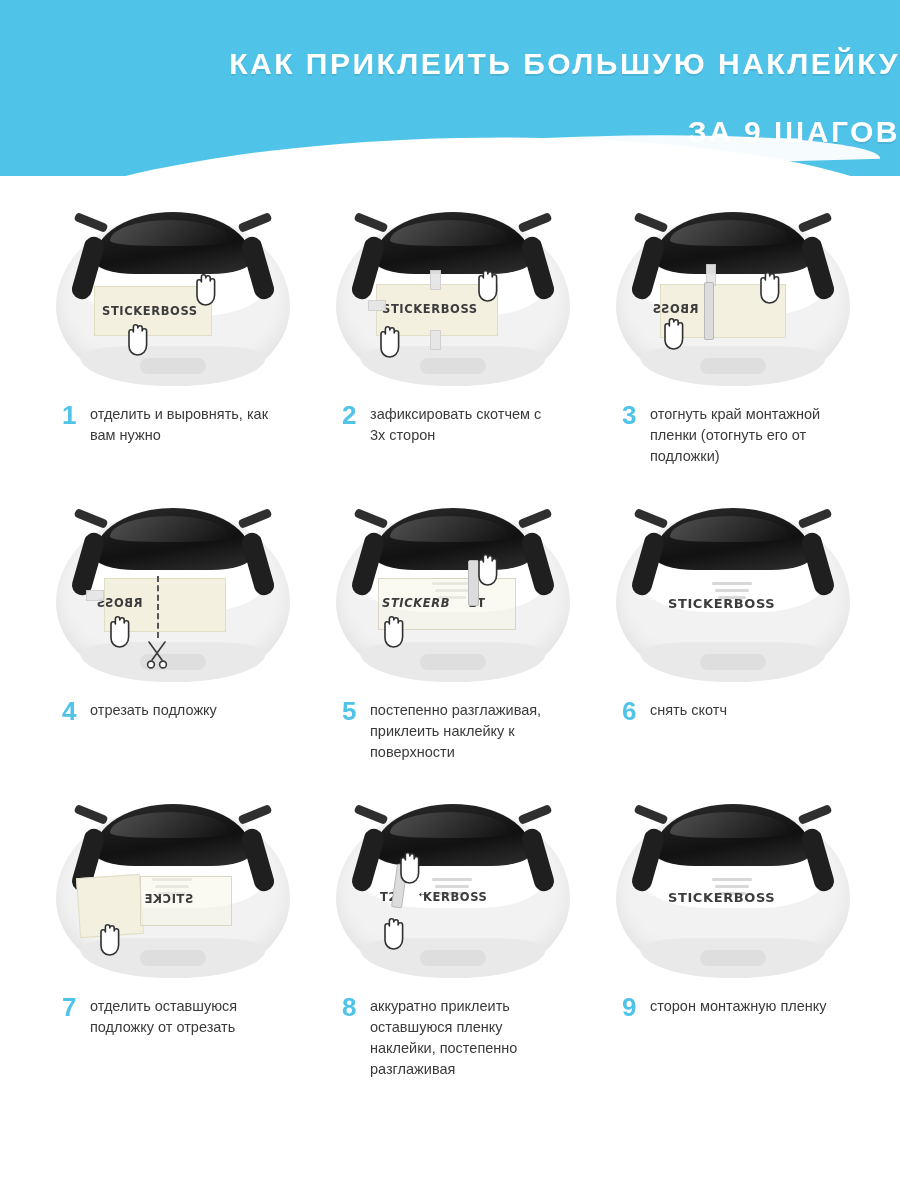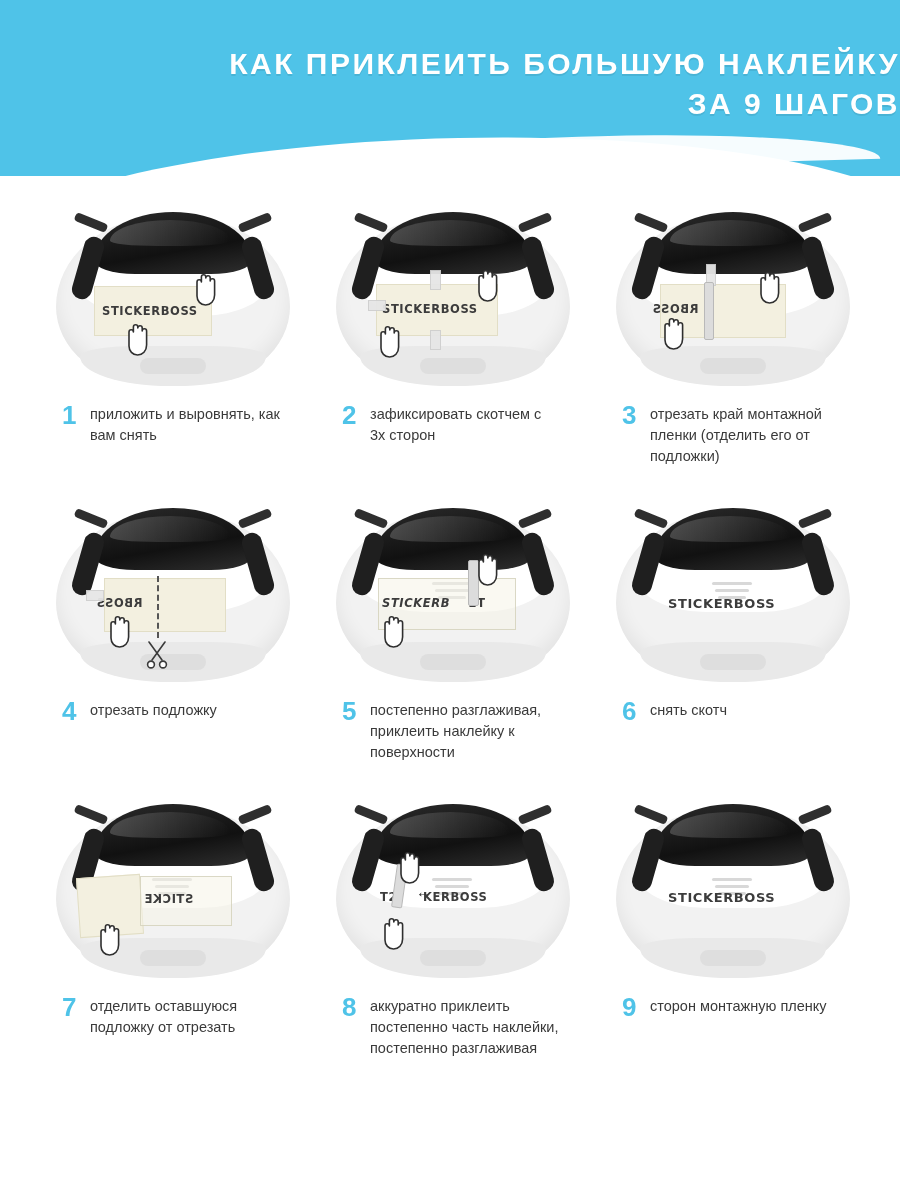--- a/index.html
+++ b/index.html
@@ -33,20 +33,21 @@
     color: #ffffff;
     font-weight: bold;
     font-size: 30px;
     letter-spacing: 2.5px;
     line-height: 40px;
     text-transform: uppercase;
     text-shadow: 0 2px 0 rgba(0,0,0,0.08);
   }
   .header-title .line2 {
     display: block;
+    margin-top: 28px;
   }
   
   .header-wave {
     position: absolute;
     left: -20px;
     bottom: -72px;
     width: 960px;
     height: 110px;
     background: #ffffff;
     border-radius: 50% 50% 0 0 / 100% 100% 0 0;
@@ -307,21 +308,21 @@
         </svg>
       </div>
       <div class="hand" style="left:148px; top:66px;">
         <svg viewBox="0 0 34 40" fill="none" stroke="#2f2f2f" stroke-width="1.6" stroke-linejoin="round">
           <path d="M9 28 L9 14 a2.2 2.2 0 0 1 4.4 0 L13.4 9 a2.2 2.2 0 0 1 4.4 0 L17.8 10 a2.2 2.2 0 0 1 4.4 0 L22.2 13 a2.2 2.2 0 0 1 4.4 0 L26.6 27 c0 6 -4 10 -9 10 c-5 0 -8.6 -4 -8.6 -9 z" fill="#ffffff"></path>
         </svg>
       </div>
     </div>
     <div class="caption">
       <div class="num">1</div>
-      <div class="txt">приложить и выровнять, как вам снять</div>
+      <div class="txt">отделить и выровнять, как вам нужно</div>
     </div>
   </div>
 
   <div class="step">
     <div class="illus">
       <div class="car">
         <div class="car-body"></div>
         <div class="car-hood"></div>
         <div class="windshield"></div>
         <div class="windshield-gloss"></div>
@@ -384,21 +385,21 @@
         </svg>
       </div>
       <div class="hand" style="left:152px; top:64px;">
         <svg viewBox="0 0 34 40" fill="none" stroke="#2f2f2f" stroke-width="1.6" stroke-linejoin="round">
           <path d="M9 28 L9 14 a2.2 2.2 0 0 1 4.4 0 L13.4 9 a2.2 2.2 0 0 1 4.4 0 L17.8 10 a2.2 2.2 0 0 1 4.4 0 L22.2 13 a2.2 2.2 0 0 1 4.4 0 L26.6 27 c0 6 -4 10 -9 10 c-5 0 -8.6 -4 -8.6 -9 z" fill="#ffffff"></path>
         </svg>
       </div>
     </div>
     <div class="caption">
       <div class="num">3</div>
-      <div class="txt">отрезать край монтажной пленки (отделить его от подложки)</div>
+      <div class="txt">отогнуть край монтажной пленки (отогнуть его от подложки)</div>
     </div>
   </div>
 
   <div class="step">
     <div class="illus">
       <div class="car">
         <div class="car-body"></div>
         <div class="car-hood"></div>
         <div class="windshield"></div>
         <div class="windshield-gloss"></div>
@@ -558,21 +559,21 @@
         </svg>
       </div>
       <div class="hand" style="left:56px; top:118px;">
         <svg viewBox="0 0 34 40" fill="none" stroke="#2f2f2f" stroke-width="1.6" stroke-linejoin="round">
           <path d="M9 28 L9 14 a2.2 2.2 0 0 1 4.4 0 L13.4 9 a2.2 2.2 0 0 1 4.4 0 L17.8 10 a2.2 2.2 0 0 1 4.4 0 L22.2 13 a2.2 2.2 0 0 1 4.4 0 L26.6 27 c0 6 -4 10 -9 10 c-5 0 -8.6 -4 -8.6 -9 z" fill="#ffffff"></path>
         </svg>
       </div>
     </div>
     <div class="caption">
       <div class="num">8</div>
-      <div class="txt">аккуратно приклеить постепенно часть наклейки, постепенно разглаживая</div>
+      <div class="txt">аккуратно приклеить оставшуюся пленку наклейки, постепенно разглаживая</div>
     </div>
   </div>
 
   <div class="step">
     <div class="illus">
       <div class="car">
         <div class="car-body"></div>
         <div class="car-hood"></div>
         <div class="windshield"></div>
         <div class="windshield-gloss"></div>

